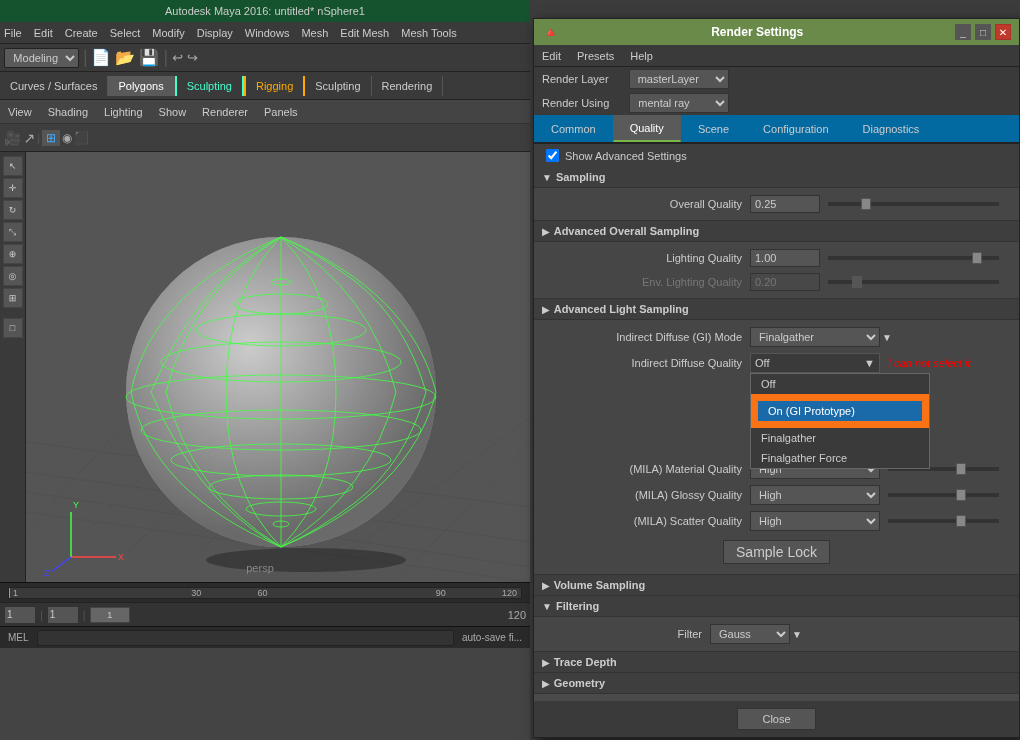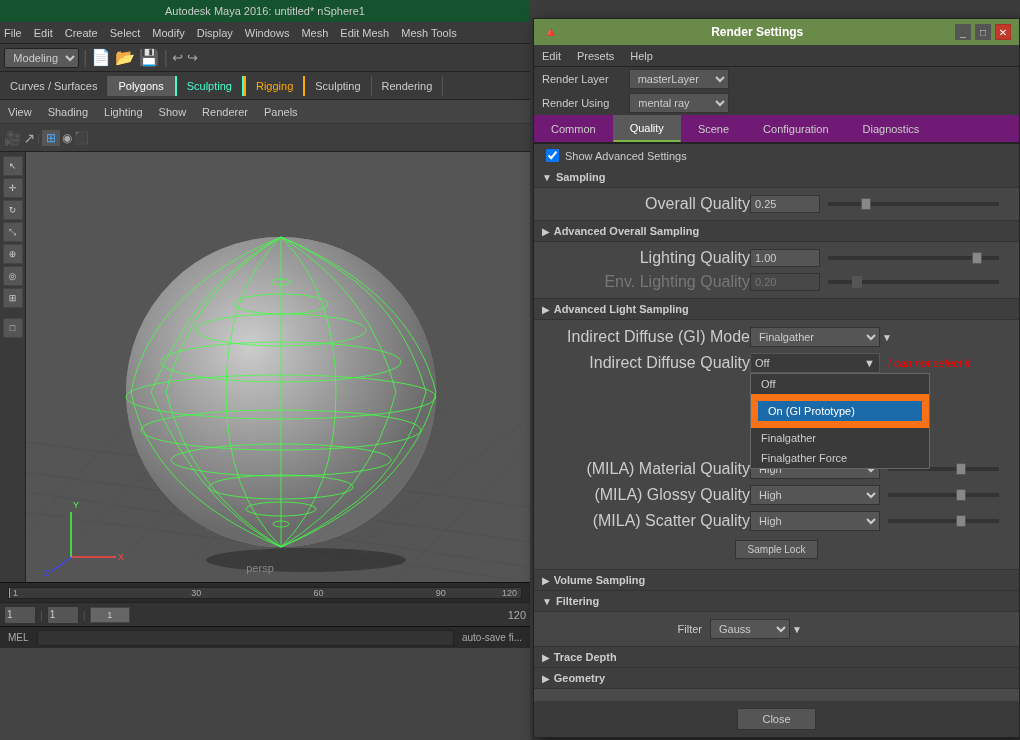--- a/index.html
+++ b/index.html
@@ -34,42 +34,42 @@
     .dialog-controls { display: flex; gap: 4px; }
     .dialog-btn { width: 16px; height: 16px; border: 1px solid #555; display: flex; align-items: center; justify-content: center; font-size: 10px; cursor: pointer; color: #ccc; }
     .dialog-btn.close { background: #c0392b; color: #fff; border-color: #a93226; }
     .dialog-btn.min { background: #555; }
     .dialog-btn.max { background: #555; }
     .dialog-menubar { background: #3a3a3a; height: 22px; display: flex; align-items: center; padding: 0 8px; gap: 16px; border-bottom: 1px solid #222; flex-shrink: 0; }
     .dialog-menubar span { color: #ccc; font-size: 11px; cursor: pointer; }
     .dialog-row { background: #3a3a3a; height: 24px; display: flex; align-items: center; padding: 0 8px; gap: 20px; flex-shrink: 0; }
     .dialog-label { color: #ccc; font-size: 11px; }
     .dialog-select { background: #555; border: 1px solid #333; color: #ccc; height: 20px; padding: 0 4px; font-size: 11px; min-width: 100px; }
-    .dialog-tabs { background: #701a75; display: flex; align-items: center; padding: 0; border-bottom: 2px solid #222; flex-shrink: 0; }
+    .dialog-tabs { background: #0369a1; display: flex; align-items: center; padding: 0; border-bottom: 2px solid #222; flex-shrink: 0; }
     .dialog-tab { padding: 6px 16px; color: #ccc; font-size: 11px; cursor: pointer; border: 1px solid transparent; }
     .dialog-tab.active { background: #5a5a5a; color: #fff; border-bottom: 2px solid #7ab648; }
     .dialog-content { flex: 1; overflow-y: auto; background: #4a4a4a; }
     .dialog-footer { background: #3a3a3a; height: 36px; display: flex; align-items: center; justify-content: center; flex-shrink: 0; }
     .close-btn { background: #555; border: 1px solid #333; color: #ccc; padding: 4px 24px; font-size: 11px; cursor: pointer; }
 
     
     .settings-check-row { display: flex; align-items: center; gap: 6px; padding: 4px 12px; }
     .section-header { display: flex; align-items: center; gap: 4px; background: #3e3e3e; padding: 4px 8px; cursor: pointer; border-bottom: 1px solid #333; }
     .section-arrow { color: #ccc; font-size: 10px; }
     .section-title { color: #ccc; font-size: 11px; font-weight: bold; }
     .section-content { padding: 4px 0; background: #464646; border-bottom: 1px solid #333; }
     .setting-row { display: flex; align-items: center; padding: 3px 16px; }
-    .setting-label { color: #ccc; font-size: 16px; flex: 0 0 200px; text-align: right; }
+    .setting-label { color: #ccc; font-size: 11px; flex: 0 0 200px; text-align: right; padding-right: 8px; }
     .setting-input { background: #555; border: 1px solid #333; color: #ccc; height: 18px; padding: 0 4px; font-size: 11px; width: 70px; }
     .setting-slider { flex: 1; height: 4px; background: #333; position: relative; margin: 0 4px; }
     .setting-slider-handle { position: absolute; right: 30%; top: -4px; width: 10px; height: 12px; background: #888; border: 1px solid #555; }
     .setting-select { background: #555; border: 1px solid #333; color: #ccc; height: 20px; padding: 0 4px; font-size: 11px; flex: 0 0 130px; }
 
     .sample-lock-row { display: flex; align-items: center; justify-content: center; padding: 6px; }
-    .sample-lock-btn { background: #555; border: 1px solid #333; color: #ccc; padding: 3px 12px; font-size: 10px; cursor: pointer; }
+    .sample-lock-btn { background: #555; border: 1px solid #333; color: #ccc; padding: 3px 12px; font-size: 14px; cursor: pointer; }
 
     .disabled-input { background: #484848; border: 1px solid #333; color: #777; height: 18px; padding: 0 4px; font-size: 11px; width: 70px; }
     .disabled-slider .setting-slider-handle { background: #555; }
 
     .filter-row { display: flex; align-items: center; padding: 3px 16px; }
     .filter-label { color: #ccc; font-size: 11px; flex: 0 0 160px; text-align: right; padding-right: 8px; }
     .filter-select { background: #555; border: 1px solid #333; color: #ccc; height: 20px; padding: 0 4px; font-size: 11px; width: 80px; }
     .filter-input { background: #555; border: 1px solid #333; color: #ccc; height: 18px; padding: 0 4px; font-size: 11px; width: 55px; }
 
     .collapsed-section { display: flex; align-items: center; gap: 4px; background: #3e3e3e; padding: 4px 8px; cursor: pointer; border-bottom: 1px solid #333; }
@@ -246,21 +246,21 @@
     <div class="persp-label" style="bottom:8px;left:260px;color:#888;font-size:11px;position:absolute;">persp</div>
   </div>
 
   <div class="maya-timeline" style="position:relative;">
     <div style="flex:1;height:12px;background:#3a3a3a;border:1px solid #222;position:relative;">
       <div style="position:absolute;left:0;top:0;bottom:0;width:1px;background:#f80;"></div>
 
       <div style="display:flex;align-items:center;padding:0 4px;color:#aaa;font-size:9px;gap:0;">
         <span style="flex:1;">1</span>
         <span style="flex:1;text-align:center;">30</span>
-        <span style="flex:1;text-align:center;">60</span>
+        <span style="flex:1;text-align:left;">60</span>
         <span style="flex:1;text-align:center;">90</span>
         <span style="flex:0 0 auto;">120</span>
       </div>
     </div>
   </div>
 
   <div style="background:#333;height:24px;display:flex;align-items:center;padding:0 4px;gap:4px;border-top:1px solid #222;">
     <input type="text" value="1" style="width: 32px; background: rgb(85, 85, 85); border: 1px solid rgb(51, 51, 51); color: rgb(204, 204, 204); height: 18px; padding: 0px 2px; font-size: 10px;">
     <span style="color:#555;">|</span>
     <input type="text" value="1" style="width: 32px; background: rgb(85, 85, 85); border: 1px solid rgb(51, 51, 51); color: rgb(204, 204, 204); height: 18px; padding: 0px 2px; font-size: 10px;">

